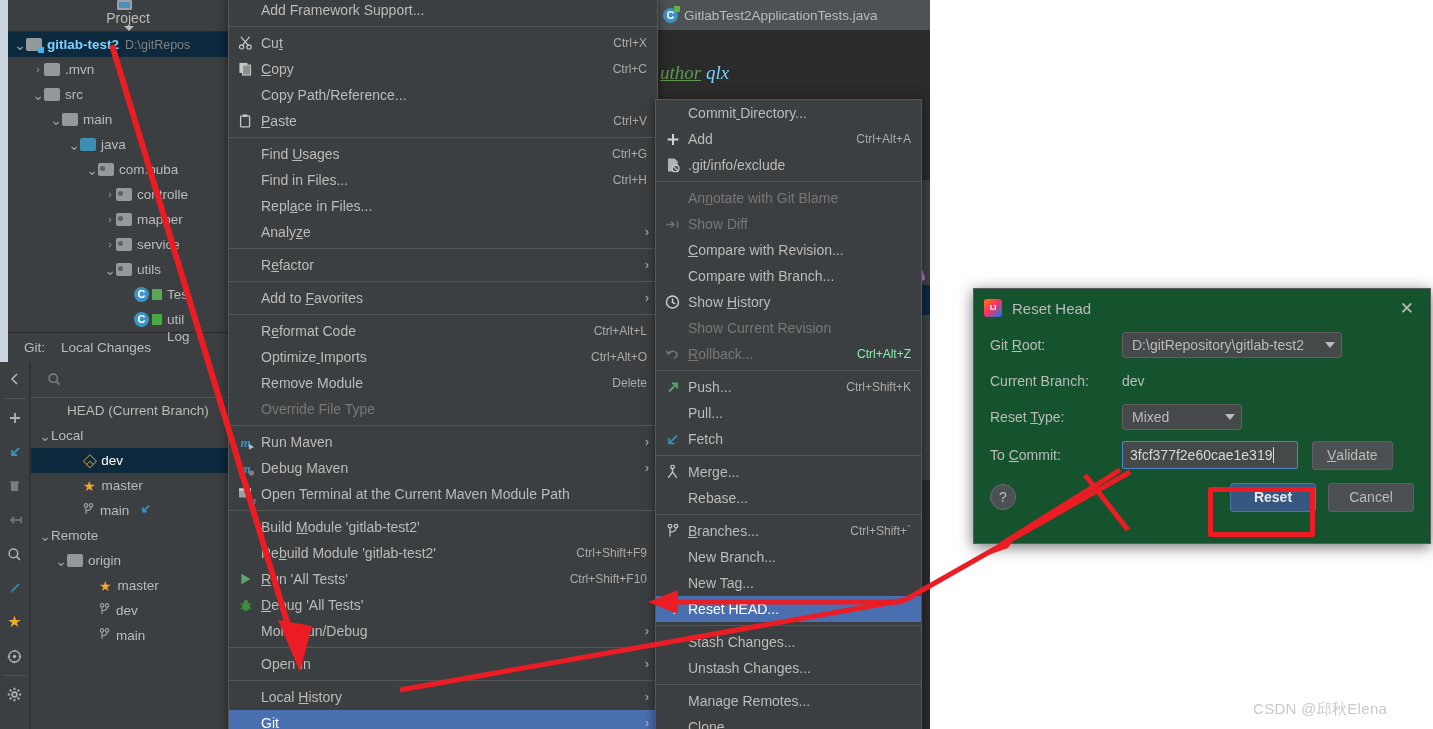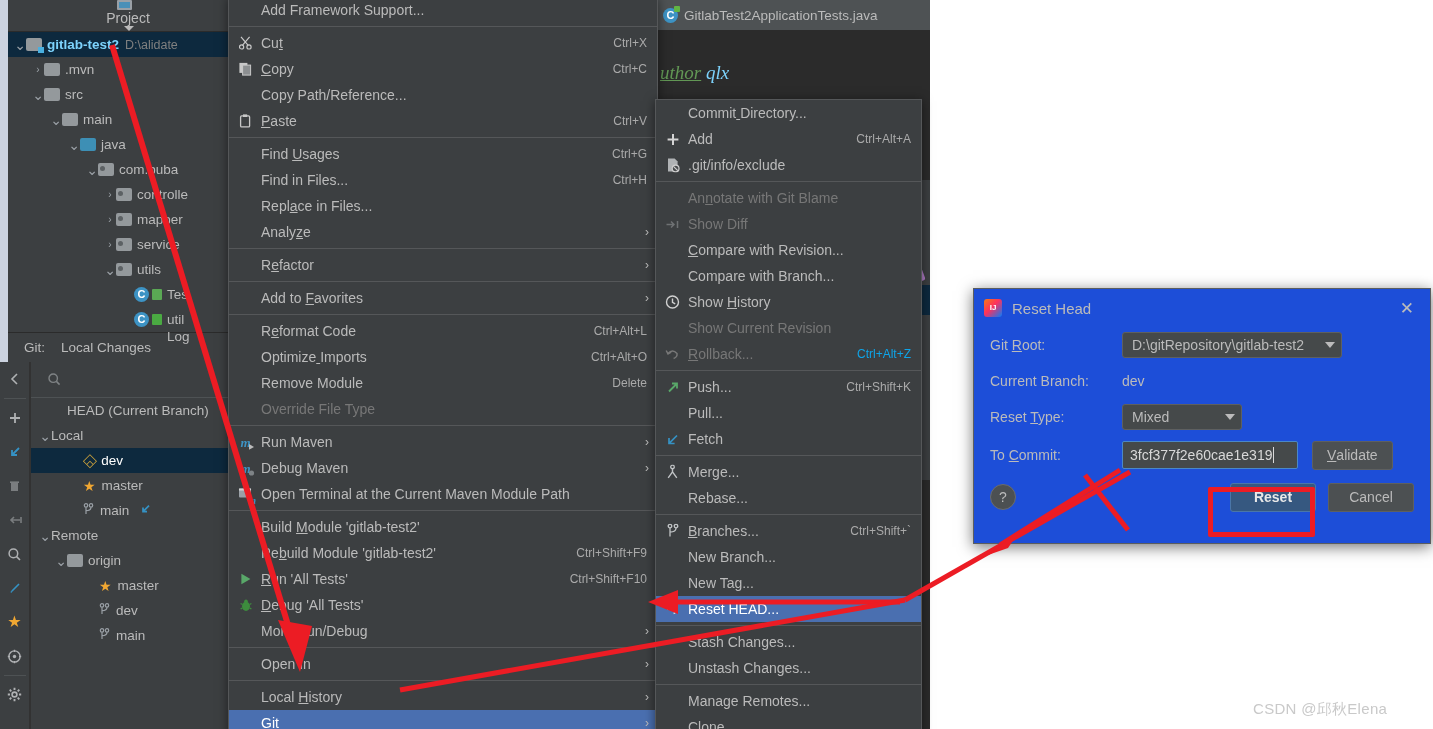--- a/index.html
+++ b/index.html
@@ -143,32 +143,32 @@
   .menu1 { left: 228px; top: -4px; width: 430px; }
   .menu2 { left: 655px; top: 99px; width: 267px; }
   .mi {
     height: 26px; display: flex; align-items: center;
     padding-left: 32px; padding-right: 10px; position: relative;
     white-space: nowrap;
   }
   .mi.sel { background: #4a6fb0; color: #ffffff; }
   .mi.dis { color: #777777; }
   .mi .acc { margin-left: auto; color: #aaaaaa; font-size: 12px; padding-left: 20px;}
-  .mi.dis .acc { color: #0ea5e9; }
+  .mi.dis .acc { color: #86efac; }
   .mi .arrow { position: absolute; right: 8px; font-size: 12px; color: #bbbbbb; }
   .mi .mic { position: absolute; left: 8px; top: 50%; transform: translateY(-50%); width: 17px; height: 17px; display:flex;align-items:center;justify-content:center;}
   .msep { height: 1px; background: #555759; margin: 3px 0; }
   .undl { text-decoration: underline; }
 
   .mvn-ic { color:#3d93c4; font-weight:bold; font-style:italic; font-size:13px; font-family:"Liberation Serif", serif;}
 
   
   .dialog {
     position: absolute; left: 973px; top: 288px; width: 458px; height: 256px;
-    background: #1d4ed8; border: 1px solid #5a5d5f;
+    background: #14532d; border: 1px solid #5a5d5f;
     box-shadow: 0 3px 14px rgba(0,0,0,.55);
   }
   .dlg-title { height: 38px; display: flex; align-items: center; padding: 0 10px; }
   .ij-logo {
     width: 18px; height: 18px; border-radius: 3px; margin-right: 10px;
     background: linear-gradient(135deg, #f97a12 0%, #fe315d 45%, #087cfa 100%);
     color: #fff; font-size: 8px; font-weight: bold; line-height: 18px; text-align: center;
     font-family: "Liberation Sans", sans-serif;
   }
   .dlg-title .t { color: #bbbbbb; font-size: 15px; }
@@ -244,21 +244,21 @@
       <span class="proj-icon"></span>
       <span class="ph-label">Project</span>
       <span class="caret-dn"></span>
     </div>
 
     <div class="tree" id="tree">
         <div class="trow sel" style="padding-left: 6px;">
           <span class="tarrow" style="font-size: 14px;">⌄</span>
           <span class="ticon fold plain mod"></span>
           <span style="font-weight: bold; color: #7dd3fc;">gitlab-test2</span>
-          <span class="tlabel-dim">D:\alidate</span>
+          <span class="tlabel-dim">D:\gitRepos</span>
         </div>
         <div class="trow" style="padding-left: 24px;">
           <span class="tarrow">›</span>
           <span class="ticon fold plain"></span>
           <span>.mvn</span>
         </div>
         <div class="trow" style="padding-left: 24px;">
           <span class="tarrow" style="font-size: 14px;">⌄</span>
           <span class="ticon fold plain"></span>
           <span>src</span>

